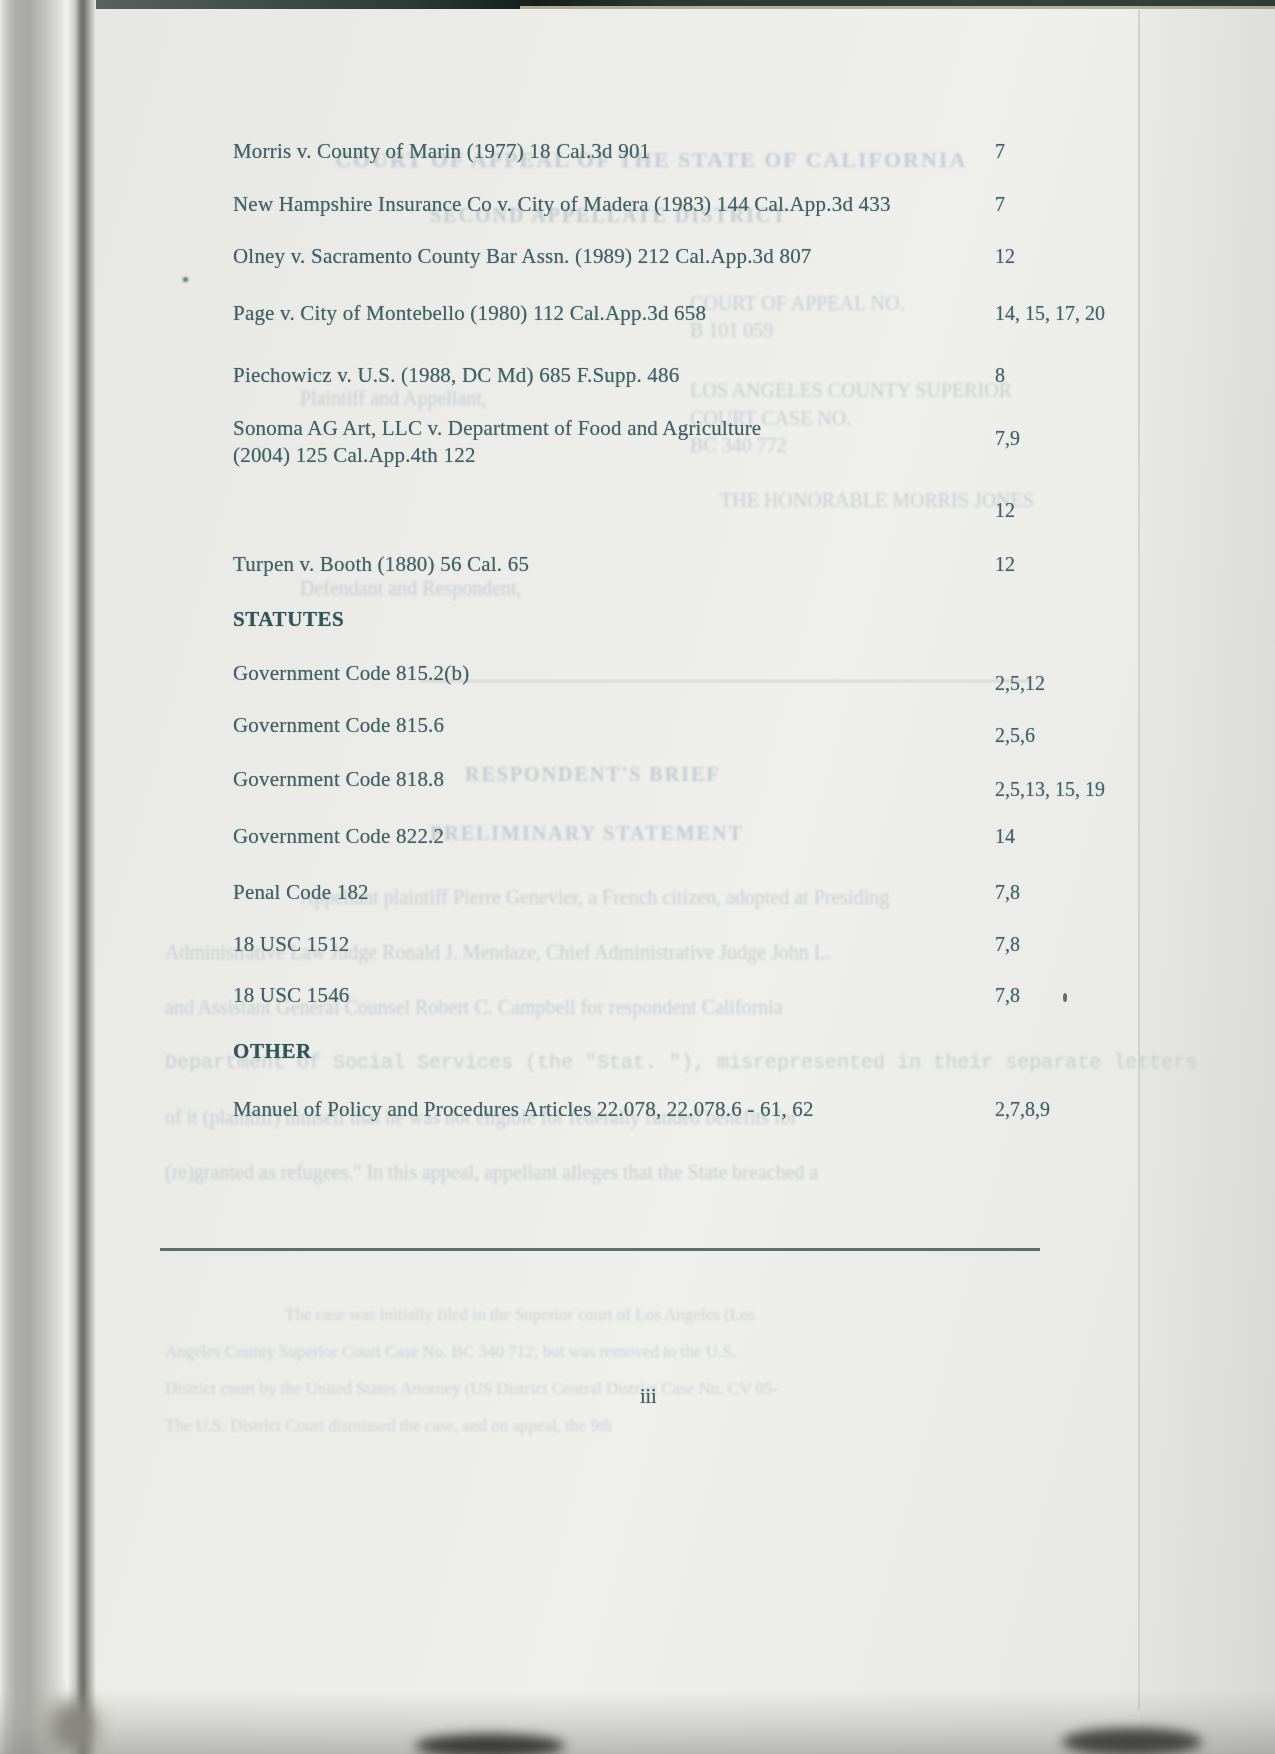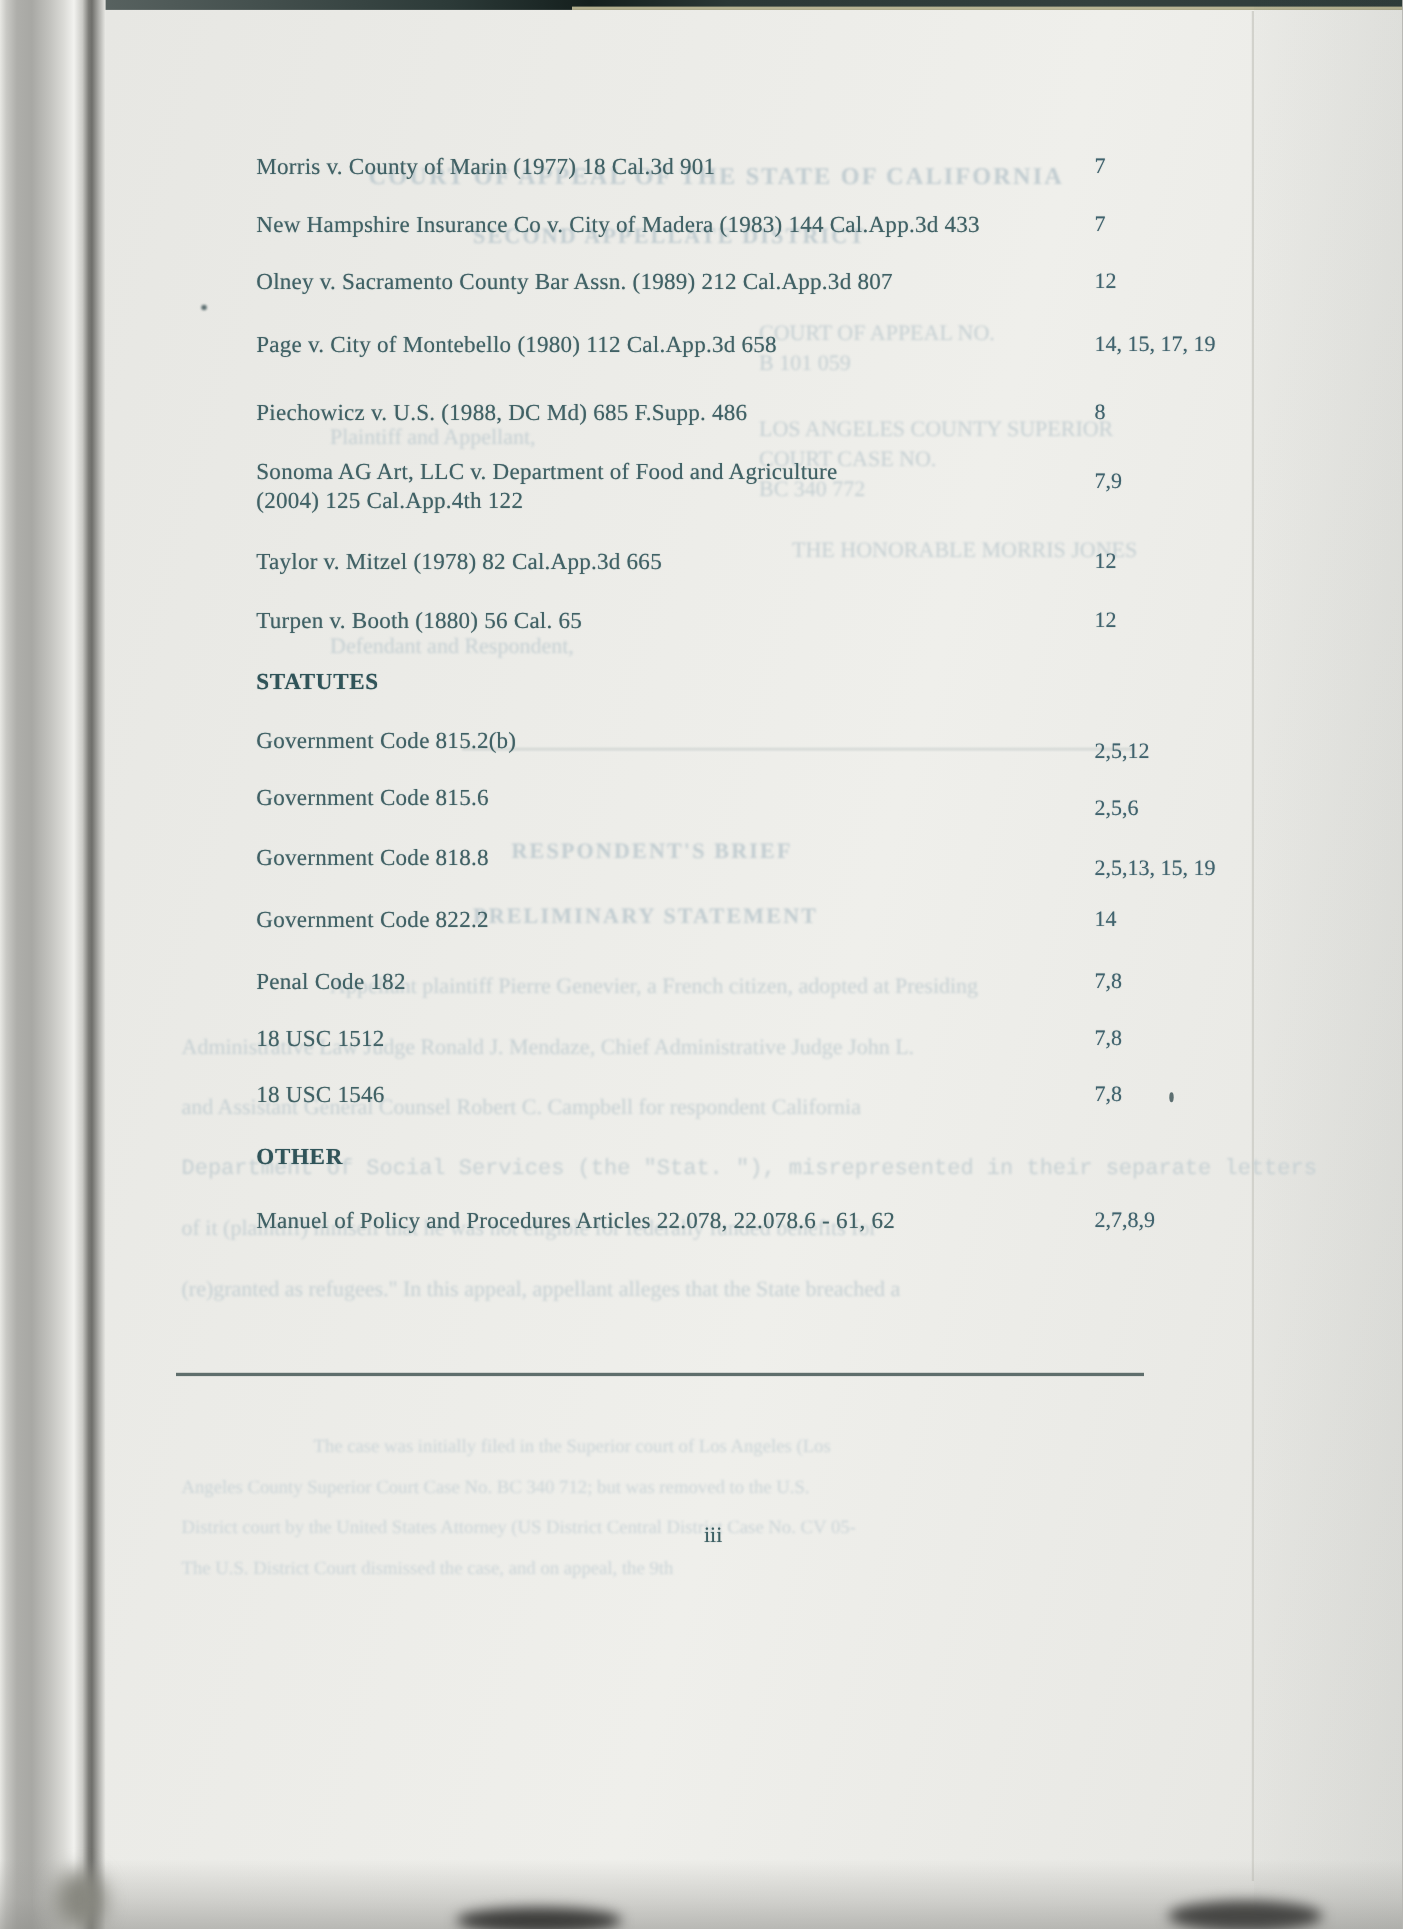--- a/index.html
+++ b/index.html
@@ -92,33 +92,32 @@
   <div class="row" style="top:191px">
     <span class="cite">New Hampshire Insurance Co v. City of Madera (1983) 144 Cal.App.3d 433</span>
     <span class="pg">7</span>
   </div>
   <div class="row" style="top:243px">
     <span class="cite">Olney v. Sacramento County Bar Assn. (1989) 212 Cal.App.3d 807</span>
     <span class="pg">12</span>
   </div>
   <div class="row" style="top:300px">
     <span class="cite">Page v. City of Montebello (1980) 112 Cal.App.3d 658</span>
-    <span class="pg">14, 15, 17, 19</span>
+    <span class="pg">14, 15, 17, 20</span>
   </div>
   <div class="row" style="top:362px">
     <span class="cite">Piechowicz v. U.S. (1988, DC Md) 685 F.Supp. 486</span>
     <span class="pg">8</span>
   </div>
   <div class="row" style="top:415px">
     <span class="cite">Sonoma AG Art, LLC v. Department of Food and Agriculture
 (2004) 125 Cal.App.4th 122</span>
     <span class="pg drop">7,9</span>
   </div>
   <div class="row" style="top:497px">
-    <span class="cite">Taylor v. Mitzel (1978) 82 Cal.App.3d 665</span>
     <span class="pg">12</span>
   </div>
   <div class="row" style="top:551px">
     <span class="cite">Turpen v. Booth (1880) 56 Cal. 65</span>
     <span class="pg">12</span>
   </div>
   <div class="row heading" style="top:606px">
     <span class="cite">STATUTES</span>
   </div>
   <div class="row" style="top:660px">

